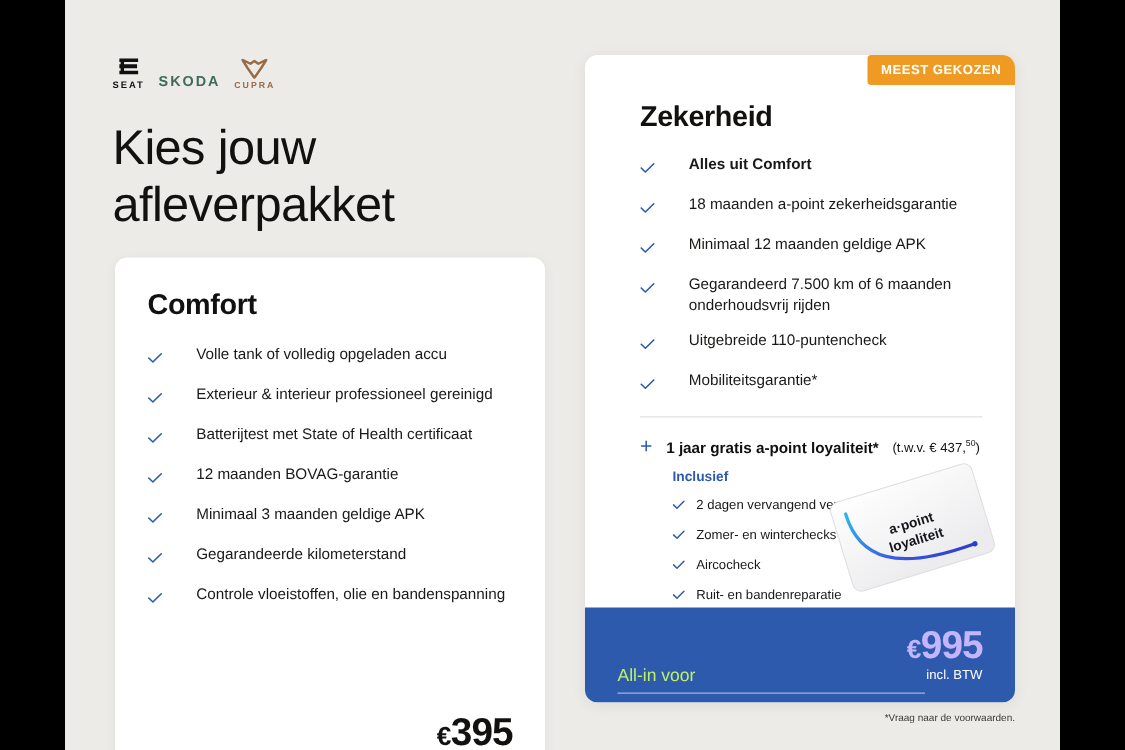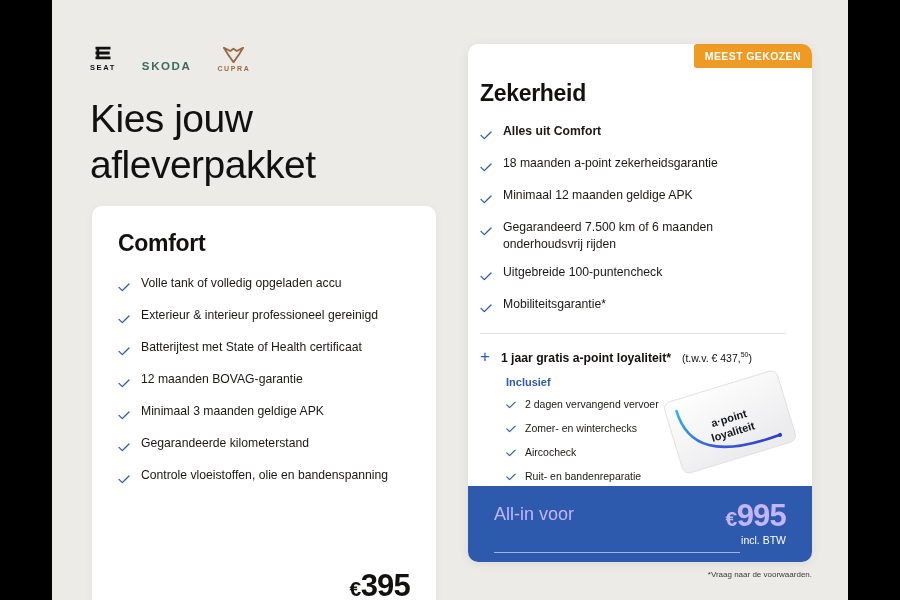--- a/index.html
+++ b/index.html
@@ -24,21 +24,21 @@
     background: #ECEBE8;
     overflow: hidden;
   }
 
   
   .brandbar {
     position: absolute;
     left: 38px; top: 40px;
     display: flex;
     align-items: flex-end;
-    gap: 26px;
+    gap: 11px;
     height: 32px;
   }
   .logo { display: flex; flex-direction: column; align-items: center; }
   .seat-mark {
     width: 20px; height: 17px;
     display: block;
   }
   .seat-word {
     font-size: 7.5px; font-weight: 700; letter-spacing: 1.6px;
     color: #111; margin-top: 1px;
@@ -77,21 +77,21 @@
   }
   .card-title {
     font-size: 23px; font-weight: 700; color: #13110F;
     letter-spacing: -0.3px;
     margin-bottom: 18px;
   }
 
   .feat-list { list-style: none; }
   .feat {
     display: flex;
-    gap: 11px;
+    gap: 27px;
     margin-bottom: 11px;
     align-items: flex-start;
   }
   .feat .chk {
     flex: 0 0 auto;
     margin-top: 3px;
   }
   .feat .txt {
     font-size: 12.2px;
     line-height: 1.38;
@@ -116,21 +116,21 @@
   
   .card-zeker {
     position: absolute;
     left: 416px; top: 44px;
     width: 344px; height: 518px;
     background: #FFFFFF;
     border-radius: 10px;
     box-shadow: 0 2px 12px rgba(0,0,0,0.07);
     overflow: hidden;
   }
-  .zeker-body { padding: 22px 26px 0 12px; position: relative; }
+  .zeker-body { padding: 22px 26px 0 44px; position: relative; }
   .badge {
     position: absolute;
     right: 0px; top: 0px;
     background: #EF9A22;
     color: #FFFFFF;
     font-size: 10.5px;
     font-weight: 700;
     letter-spacing: 0.4px;
     padding: 6px 11px 6px 11px;
     border-radius: 3px 0 0 3px;
@@ -192,22 +192,22 @@
     width: 344px; height: 76px;
     background: #2D5AAD;
     padding: 14px 26px 0 26px;
   }
   .footer-row {
     display: flex;
     justify-content: space-between;
     align-items: flex-start;
   }
   .allin {
-    font-size: 18px; color: #c4b5fd; font-weight: 400;
-    margin-top: 4px;
+    font-size: 14px; color: #bef264; font-weight: 400;
+    margin-top: 32px;
   }
   .fprice {
     text-align: right;
   }
   .fprice-main {
     font-size: 31px; font-weight: 700; color: #c4b5fd;
     letter-spacing: -0.8px; line-height: 1;
   }
   .fprice-main .cur { font-size: 21px; letter-spacing: -0.5px; }
   .fprice-sub { font-size: 10.5px; color: #FFFFFF; margin-top: 3px; }
@@ -364,21 +364,21 @@
                 </svg>
             </span>
             <span class="txt">Gegarandeerd 7.500 km of 6 maanden onderhoudsvrij rijden</span>
           </li>
           <li class="feat">
             <span class="chk">
               <svg width="12" height="9" viewBox="0 0 12 9">
                   <path d="M1 4.4 L4.3 7.6 L11 1" fill="none" stroke="#2D5AAD" stroke-width="1.3" stroke-linecap="round" stroke-linejoin="round"></path>
                 </svg>
             </span>
-            <span class="txt">Uitgebreide 100-puntencheck</span>
+            <span class="txt">Uitgebreide 110-puntencheck</span>
           </li>
           <li class="feat">
             <span class="chk">
               <svg width="12" height="9" viewBox="0 0 12 9">
                   <path d="M1 4.4 L4.3 7.6 L11 1" fill="none" stroke="#2D5AAD" stroke-width="1.3" stroke-linecap="round" stroke-linejoin="round"></path>
                 </svg>
             </span>
             <span class="txt">Mobiliteitsgarantie*</span>
           </li>
         </ul>

